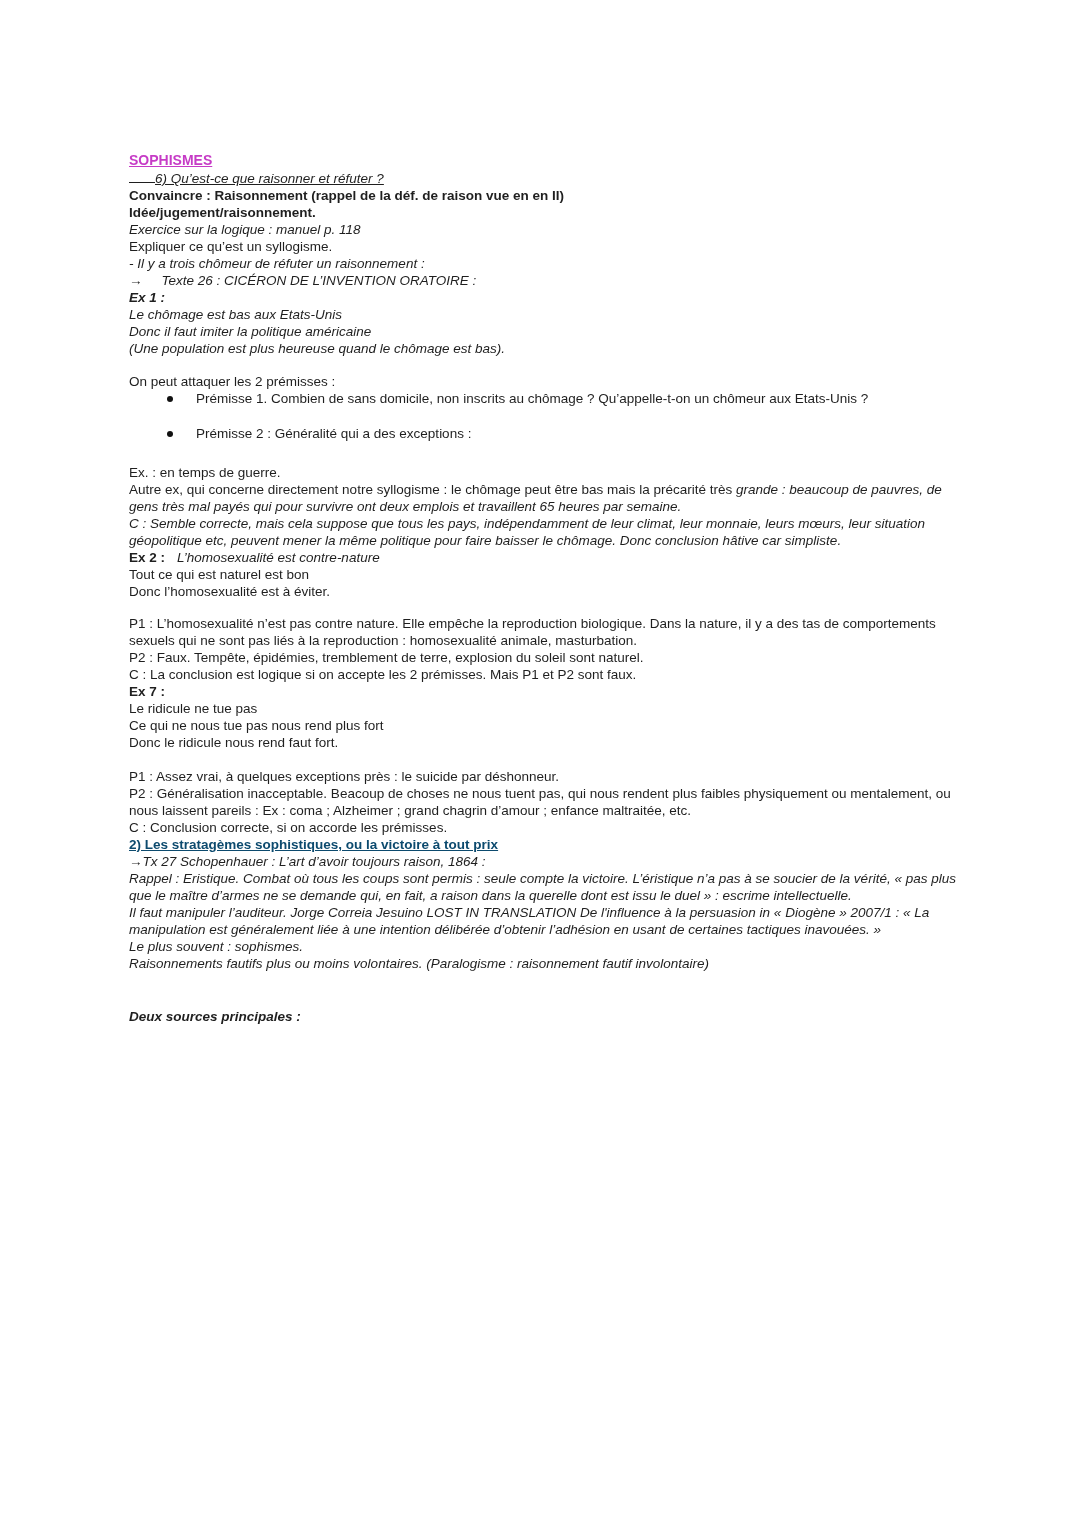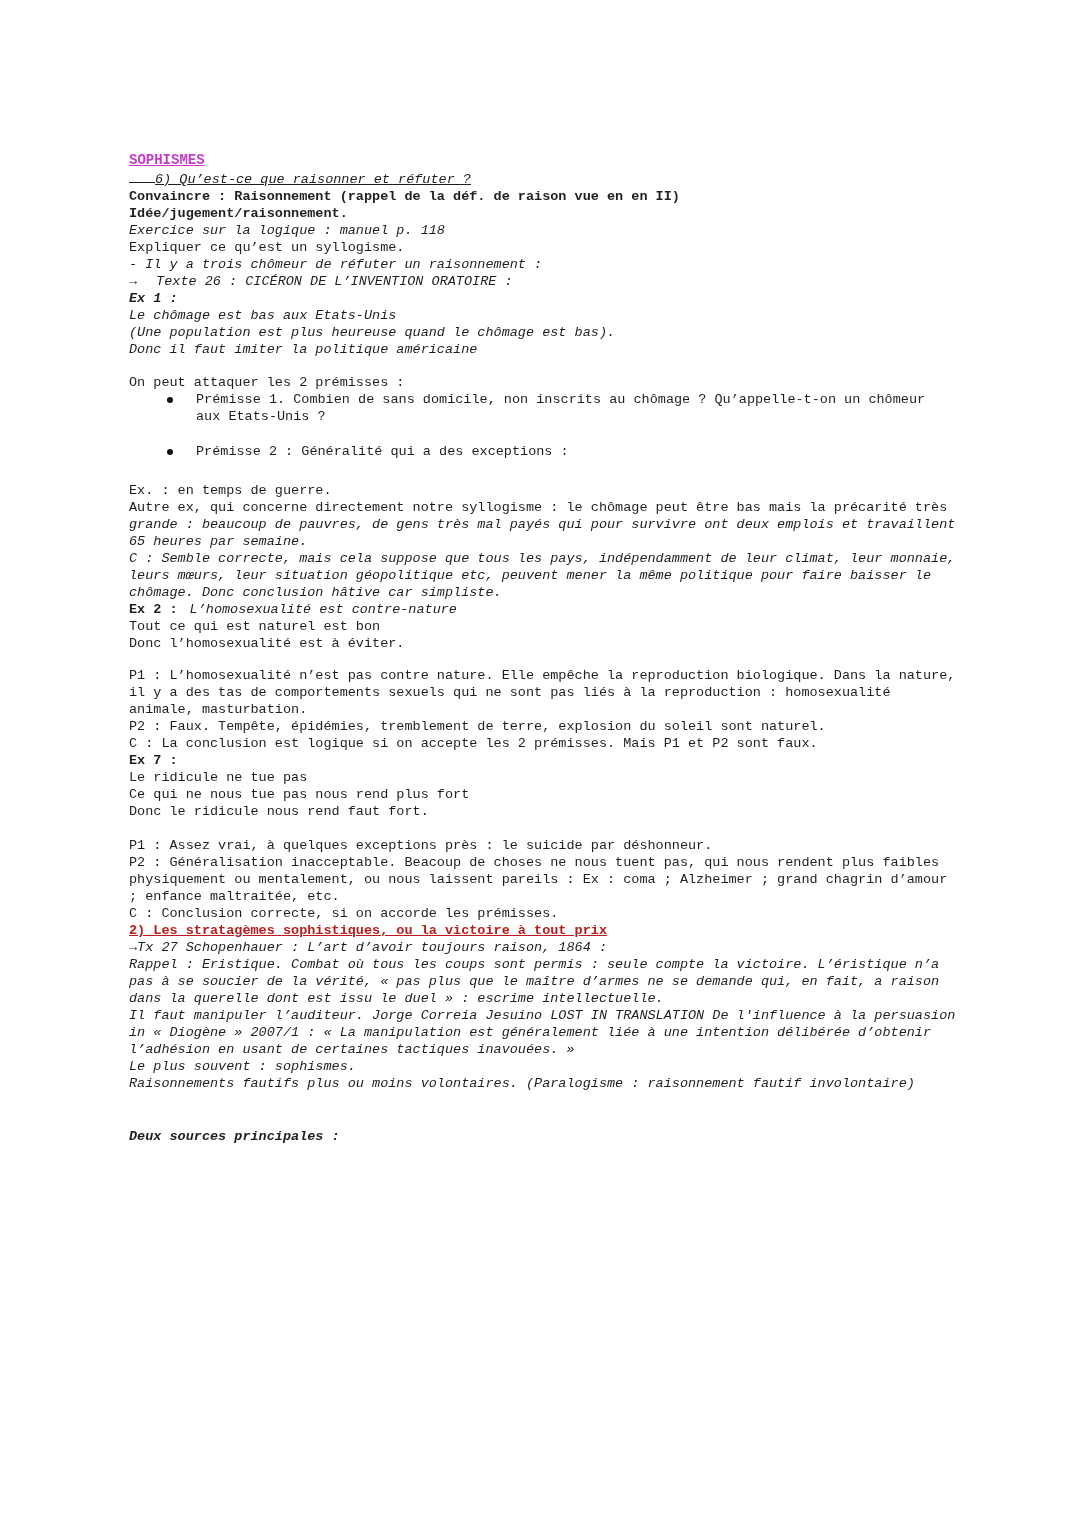--- a/index.html
+++ b/index.html
@@ -2,33 +2,33 @@
 <html lang="fr"><head>
 <meta charset="utf-8">
 <style>
   html,body{margin:0;padding:0;background:#fff;}
   .page{
     position:relative;
     width:1080px;height:1525px;
     box-sizing:border-box;
     padding:152px 124px 0 129px;
     background:#ffffff;
-    font-family:Liberation Mono, monospace;
+    font-family:Liberation Sans, sans-serif;
     font-size:13.5px;
     line-height:17px;
     color:#1f1f1f;
     overflow:hidden;
   }
   .page p{margin:0;}
   .title{
     font-size:14px;font-weight:bold;color:#c63bc6;
     text-decoration:underline;margin:0 0 33px 0;line-height:17px;
   }
   .h2-pink{
-    font-weight:bold;color:#b91c1c;text-decoration:underline;
+    font-weight:bold;color:#0c4a6e;text-decoration:underline;
   }
   .it{font-style:italic;}
   .b{font-weight:bold;}
   .bi{font-weight:bold;font-style:italic;}
   .u{text-decoration:underline;}
   .lead-underline{
     display:inline-block;width:26px;height:0.95em;
     border-bottom:1px solid #1f1f1f;
   }
   .arrow{display:inline-block;margin-right:19px;font-style:normal;}
@@ -68,22 +68,22 @@
 
   <p class="mb35">Expliquer ce qu’est un syllogisme.</p>
 
   <p class="it in15 mb16">- Il y a trois chômeur de réfuter un raisonnement :</p>
 
   <p class="it in31 mb14"><span class="arrow">→</span><span>Texte 26 : CICÉRON DE L’INVENTION ORATOIRE :</span></p>
 
   <div class="mb16">
     <p class="bi in14">Ex 1 :</p>
     <p class="it in11">Le chômage est bas aux Etats-Unis</p>
+    <p class="it in7">Donc il faut imiter la politique américaine</p>
     <p class="it in5">(Une population est plus heureuse quand le chômage est bas).</p>
-    <p class="it in7">Donc il faut imiter la politique américaine</p>
   </div>
 
   <p class="in1 mb6">On peut attaquer les 2 prémisses :</p>
 
   <div class="bullet-item mb18">
     <span class="bullet-dot"></span>
     <span>Prémisse 1. Combien de sans domicile, non inscrits au chômage ? Qu’appelle-t-on un chômeur aux Etats-Unis ?</span>
   </div>
 
   <div class="bullet-item mb14">

